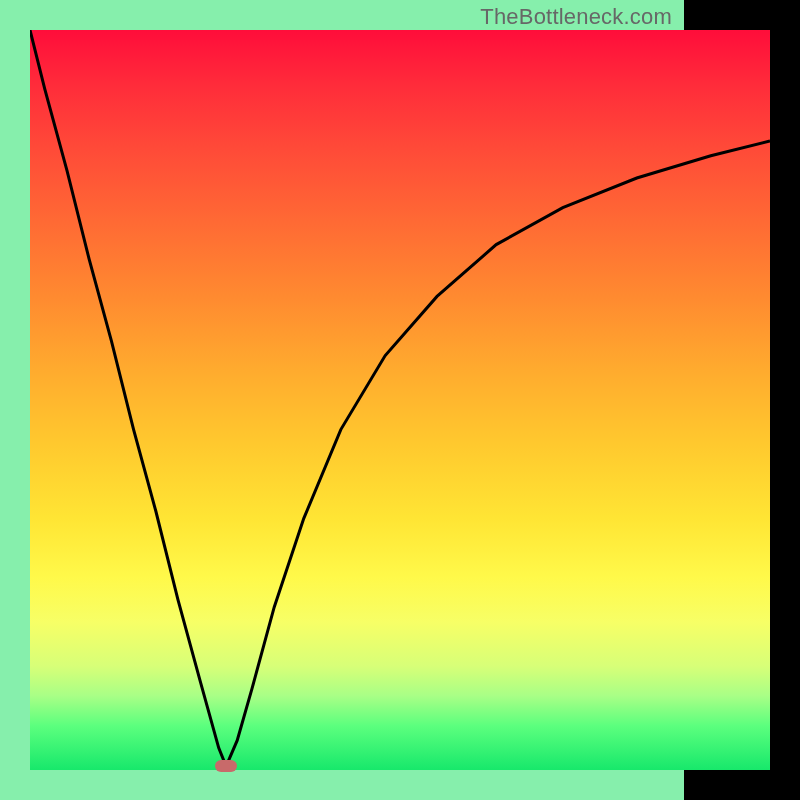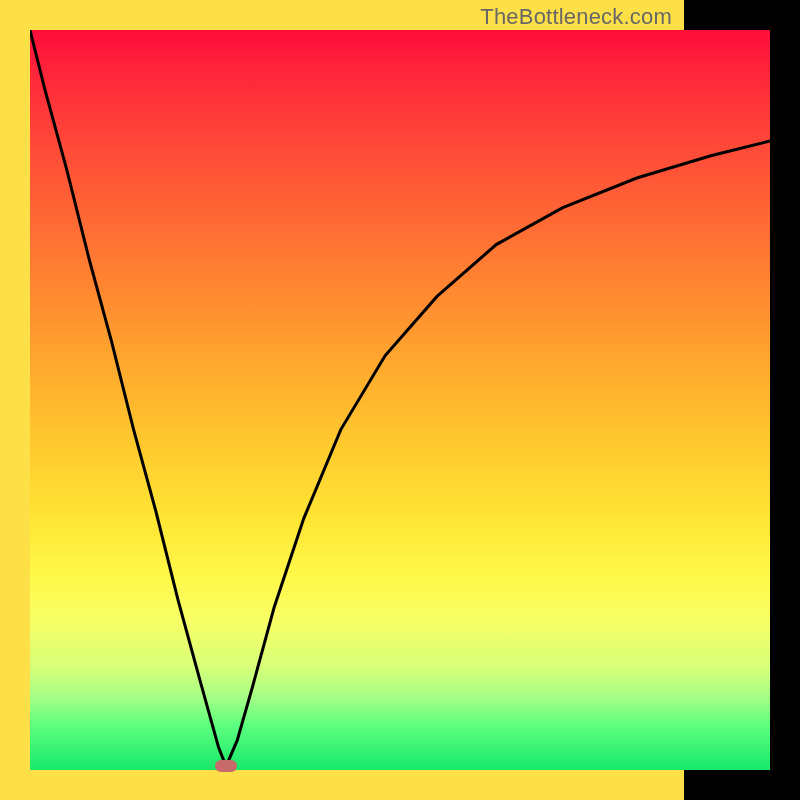--- a/index.html
+++ b/index.html
@@ -8,21 +8,21 @@
     width: 800px;
     height: 800px;
     background: #000;
     overflow: hidden;
     font-family: Arial, Helvetica, sans-serif;
   }
   .frame {
     position: relative;
     width: 684px;
     height: 800px;
-    background: #fde047;
+    background: #86efac;
   }
   .plot-area {
     position: absolute;
     left: 30px;
     top: 30px;
     width: 740px;
     height: 740px;
     
     background: linear-gradient(to bottom,
       #ff0d3a 0%,

